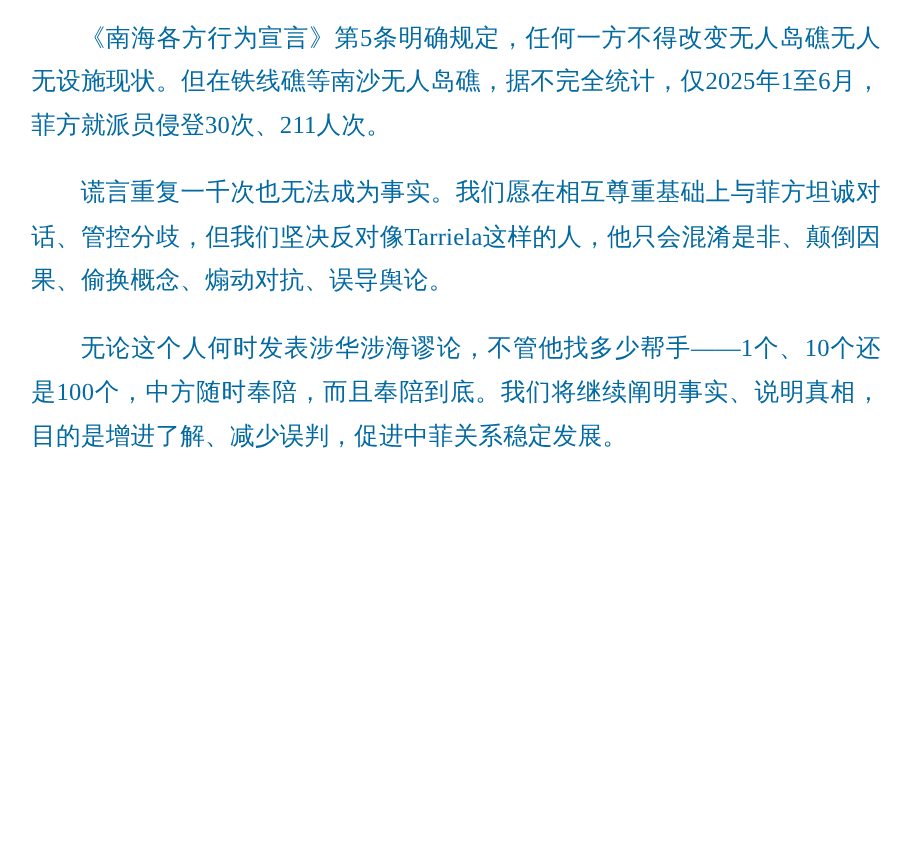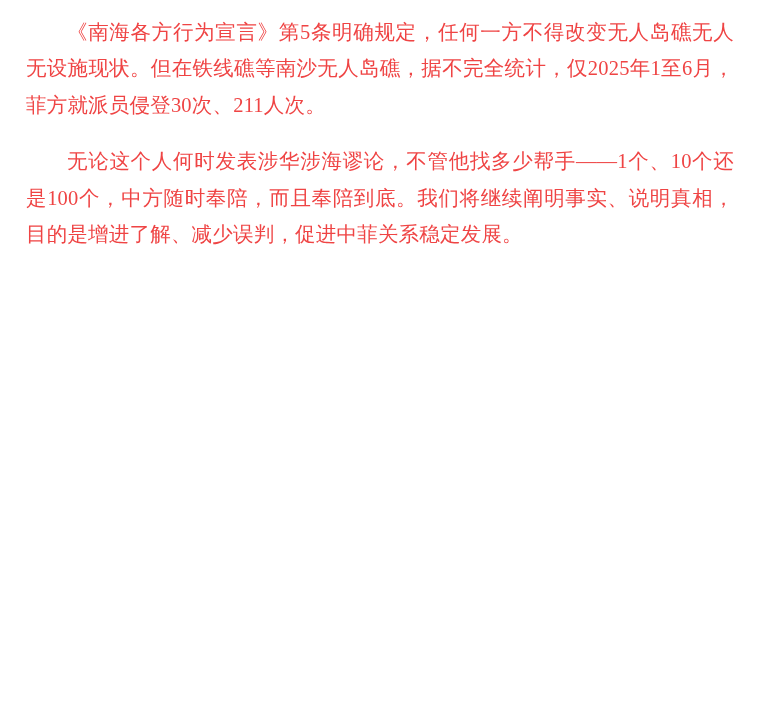--- a/index.html
+++ b/index.html
@@ -16,30 +16,31 @@
   #article {
     box-sizing: border-box;
     width: 760px;
     padding: 14px 26px 10px 26px;
   }
   .para {
     margin: 0 0 20px 0;
     text-indent: 2em;
     font-size: 20.5px;
     line-height: 1.78;
-    color: #ef4444;
+    color: #0369a1;
     text-align: justify;
     text-justify: inter-character;
     letter-spacing: 0.2px;
     word-break: break-word;
   }
   .para:last-child {
     margin-bottom: 0;
   }
 </style>
 </head>
 <body>
 
 <div id="article">
   <p class="para">《南海各方行为宣言》第5条明确规定，任何一方不得改变无人岛礁无人无设施现状。但在铁线礁等南沙无人岛礁，据不完全统计，仅2025年1至6月，菲方就派员侵登30次、211人次。</p>
+  <p class="para">谎言重复一千次也无法成为事实。我们愿在相互尊重基础上与菲方坦诚对话、管控分歧，但我们坚决反对像Tarriela这样的人，他只会混淆是非、颠倒因果、偷换概念、煽动对抗、误导舆论。</p>
   <p class="para">无论这个人何时发表涉华涉海谬论，不管他找多少帮手——1个、10个还是100个，中方随时奉陪，而且奉陪到底。我们将继续阐明事实、说明真相，目的是增进了解、减少误判，促进中菲关系稳定发展。</p>
 
 </div>
 
 </body></html>

